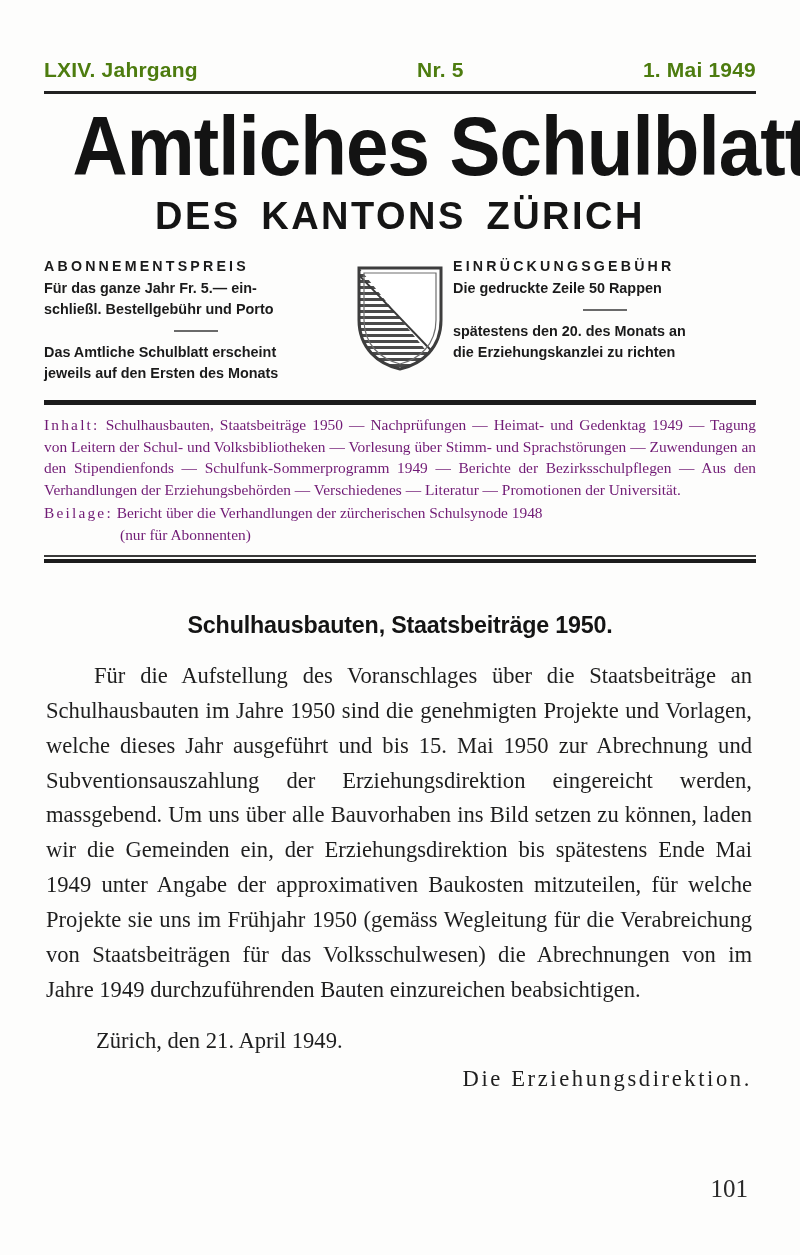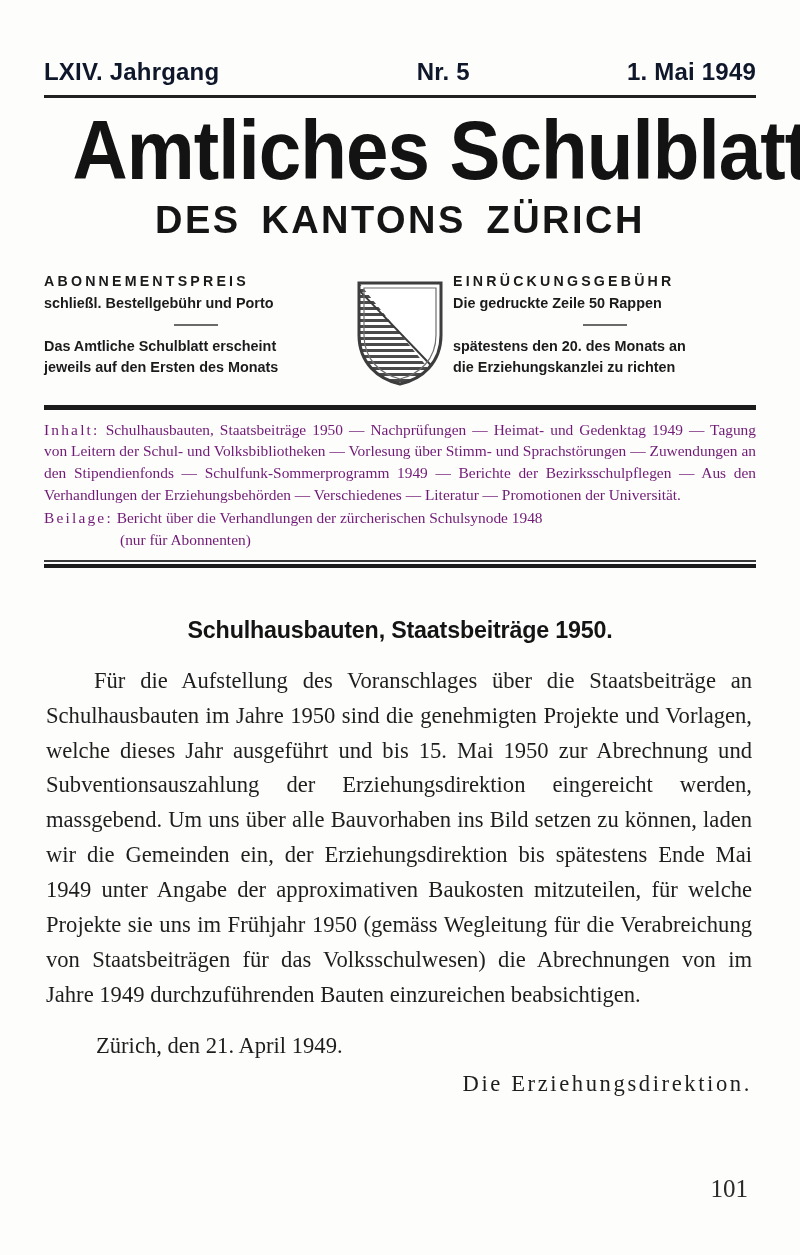--- a/index.html
+++ b/index.html
@@ -28,23 +28,23 @@
   }
 
   
   .issue-line {
     display: flex;
     align-items: baseline;
     justify-content: space-between;
     padding-top: 58px;
     font-family: "Liberation Sans", "DejaVu Sans", sans-serif;
     font-weight: bold;
-    font-size: 24px;
+    font-size: 21px;
     letter-spacing: 0.2px;
-    color: #0f172a;
+    color: #4d7c0f;
   }
   .issue-line .mid { margin-left: 40px; }
 
   .rule-thin {
     height: 3px;
     background: #212121;
     margin-top: 9px;
   }
 
   
@@ -71,21 +71,21 @@
     letter-spacing: 2.5px;
     white-space: nowrap;
   }
   .masthead-sub .gap { letter-spacing: 10px; }
 
   
   .info-band {
     display: flex;
     justify-content: space-between;
     align-items: flex-start;
-    margin-top: 29px;
+    margin-top: 18px;
   }
   .info-col {
     width: 303px;
     font-family: "Liberation Sans", "DejaVu Sans", sans-serif;
     font-size: 14.4px;
     font-weight: bold;
     color: #1b1b1b;
     line-height: 1.45;
   }
   .info-col.right { text-align: left; }
@@ -202,20 +202,21 @@
 
     <div class="masthead-title">Amtliches Schulblatt</div>
     <div class="masthead-sub">
       <span>DES</span><span class="gap">&nbsp;</span><span>KANTONS</span><span class="gap">&nbsp;</span><span>ZÜRICH</span>
     </div>
 
     <div class="info-band">
 
       <div class="info-col left">
         <div class="info-head">ABONNEMENTSPREIS</div>
+        <div class="info-line">Für das ganze Jahr Fr. 5.— ein-</div>
         <div class="info-line">schließl. Bestellgebühr und Porto</div>
         <div class="mini-rule"></div>
         <div class="info-line">Das Amtliche Schulblatt erscheint</div>
         <div class="info-line">jeweils auf den Ersten des Monats</div>
       </div>
 
       <div class="shield-wrap">
         <svg width="92" height="112" viewBox="0 0 92 112">
           <defs>
             <clipPath id="shieldClip">

